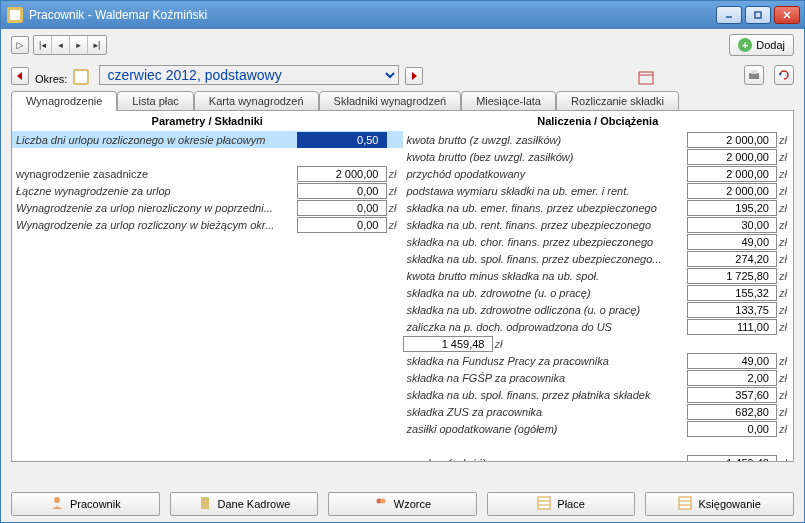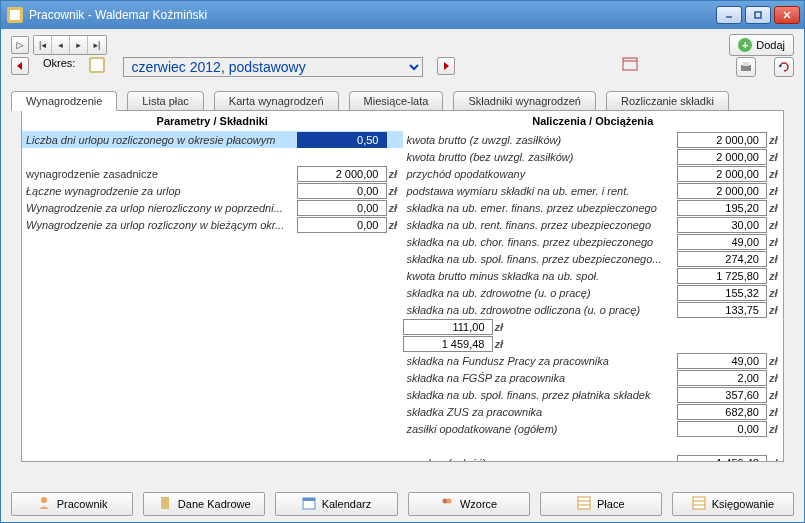--- a/index.html
+++ b/index.html
@@ -14,59 +14,59 @@
 .win-btn svg { stroke: #2a5a95; stroke-width: 1.5; fill: none; }
 .win-btn.close { background: linear-gradient(#f08070, #d04030); border-color: #a02010; }
 .win-btn.close svg { stroke: #fff; }
 
 .toolbar-row { height: 28px; display: flex; align-items: center; padding: 3px 10px 0; gap: 4px; }
 .nav-btn { width: 18px; height: 18px; border: 1px solid #9a9a9a; background: linear-gradient(#fff,#e8e8e8); display: flex; align-items: center; justify-content: center; cursor: pointer; border-radius:2px; font-size: 9px; color:#333; }
 .nav-group { display:flex; border:1px solid #9a9a9a; border-radius:2px; overflow:hidden; }
 .nav-group .nav-btn { border:none; border-right:1px solid #c0c0c0; border-radius:0; }
 .nav-group .nav-btn:last-child { border-right:none; }
 
-.period-row { height: 28px; display: flex; align-items: flex-start; padding: 0 10px; gap: 14px; }
+.period-row { height: 28px; display: flex; align-items: flex-end; padding: 0 10px; gap: 6px; }
 .arrow-btn { width:18px; height:18px; border:1px solid #9a9a9a; background:linear-gradient(#fff,#e8e8e8); display:flex; align-items:center; justify-content:center; cursor:pointer; border-radius:2px; }
 .arrow-btn svg { fill: #c00000; }
 .period-sel { flex: 0 0 300px; display:flex; align-items:center; }
 .period-sel select { flex:1; height:20px; font-size:14px; color:#0645ad; border:1px solid #9a9a9a; padding-left:3px; }
 .book-icon { width:16px; height:16px; background:#d8c078; border-radius:2px; margin-right:4px; position:relative; }
 .book-icon::before{content:'';position:absolute;inset:2px;background:#fff;border-radius:1px;}
 
 .spacer { flex: 1; }
 
 .add-btn { display:flex; align-items:center; gap:4px; border:1px solid #9a9a9a; border-radius:3px; background:linear-gradient(#fff,#eaeaea); padding:2px 8px; cursor:pointer; height:22px; }
 .add-btn .plus { width:14px; height:14px; border-radius:50%; background:#5cb85c; color:#fff; display:flex; align-items:center; justify-content:center; font-weight:bold; font-size:11px; }
 
 .tool-icon { width:20px; height:20px; border:1px solid #9a9a9a; border-radius:3px; background:linear-gradient(#fff,#eaeaea); display:flex; align-items:center; justify-content:center; cursor:pointer; margin-left:4px; }
 
 .decor-icon { width:16px; height:14px; }
 
-.tabs-row { display:flex; gap:10px; padding:0 10px; margin-top:6px; }
+.tabs-row { display:flex; gap:0; padding:0 10px; margin-top:6px; }
 .tab { flex:0 0 auto; padding:3px 14px; border:1px solid #a0a0a0; border-radius:4px 4px 0 0; background:linear-gradient(#fdfdfd,#e3e3e3); cursor:pointer; font-size:11px; color:#333; white-space:nowrap; }
 .tab.active { background:#fff; border-bottom:1px solid #fff; position:relative; z-index:2; }
 
-.content { border:1px solid #a0a0a0; margin:0 20px; background:#fff; flex:1; display:flex; flex-direction:column; min-height:0; position:relative; top:-1px;justify-content:flex-end; }
+.content { border:1px solid #a0a0a0; margin:0 10px; background:#fff; flex:1; display:flex; flex-direction:column; min-height:0; position:relative; top:-1px;justify-content:flex-end; }
 
 .col-headers { display:flex; font-weight:bold; padding:4px 0; }
 .col-left { flex:0 0 50%; text-align:center; }
 .col-right { flex:0 0 50%; text-align:center; }
 
 .pane-wrap { flex:1; display:flex; min-height:0; overflow-y:auto; }
 .pane { padding:0; }
 .pane-left { flex:0 0 50%; border-right:0; }
 .pane-right { flex:0 0 50%; }
 
 .row { display:flex; align-items:center; height:17px; }
 .row.sel { background:#bde2ff; }
 .lbl { flex:1; padding-left:4px; font-style:italic; color:#333; white-space:nowrap; overflow:hidden; text-overflow:ellipsis; }
 .lbl.normal { font-style:normal; }
 .val-box { width:90px; height:16px; border:1px solid #8a8a8a; text-align:right; padding-right:7px; font-size:11px; line-height:14px; background:#fff; margin-right:2px; }
 .val-box.sel { background:#1040a0; color:#fff; border-color:#1040a0;}
-.unit { width:14px; color:#555; font-style:italic;font-weight:bold; }
+.unit { width:14px; color:#555; font-style:italic; }
 
 .bottom-tabs { display:flex; padding:4px 10px 6px; gap:10px;margin-top:25px; }
 .btab { flex:1; border:1px solid #a0a0a0; background:linear-gradient(#fefefe,#e8e8e8); display:flex; align-items:center; justify-content:center; gap:6px; height:24px; cursor:pointer; font-size:11px; border-radius:2px; }
 .btab-icon { width:14px; height:14px; }
 .icon-user{fill:#f0a060;} .icon-users{fill:#d07050;} .icon-doc{fill:#d8c078;} .icon-cal{fill:#6090d0;}
 </style>
 </head>
 <body>
 
 <div class="window">
@@ -142,22 +142,22 @@
           <path d="M3 7 A4 4 0 1 1 7 11" fill="none" stroke="#c02020" stroke-width="1.5"></path>
           <polygon points="2,5 5,5 3,8" fill="#2050a0"></polygon>
         </svg>
       </div>
   </div>
 
   <div class="tabs-row" id="tabs-row">
       <div class="tab active">Wynagrodzenie</div>
       <div class="tab">Lista płac</div>
       <div class="tab">Karta wynagrodzeń</div>
+      <div class="tab">Składniki wynagrodzeń</div>
       <div class="tab">Miesiące-lata</div>
-      <div class="tab">Składniki wynagrodzeń</div>
       <div class="tab">Rozliczanie składki</div>
     </div>
 
   <div class="content">
     <div class="col-headers">
       <div class="col-left">Parametry / Składniki</div>
       <div class="col-right">Naliczenia / Obciążenia</div>
     </div>
     <div class="pane-wrap">
       <div class="pane pane-left" id="left-pane">
@@ -238,20 +238,21 @@
             <div class="lbl">składka na ub. zdrowotne (u. o pracę)</div>
             <div class="val-box">155,32</div>
             <div class="unit">zł</div>
           </div>
           <div class="row">
             <div class="lbl">składka na ub. zdrowotne odliczona (u. o pracę)</div>
             <div class="val-box">133,75</div>
             <div class="unit">zł</div>
           </div>
           <div class="row">
+            <div class="lbl">zaliczka na p. doch. odprowadzona do US</div>
             <div class="val-box">111,00</div>
             <div class="unit">zł</div>
           </div>
           <div class="row">
             <div class="val-box">1 459,48</div>
             <div class="unit">zł</div>
           </div>
           <div class="row">
             <div class="lbl">składka na Fundusz Pracy za pracownika</div>
             <div class="val-box">49,00</div>
@@ -293,27 +294,20 @@
             <circle cx="7" cy="4" r="3" class="icon-user"></circle>
             <path d="M2 13 Q7 8 12 13" class="icon-user"></path>
           </svg></span>
         <span>Pracownik</span>
       </div>
       <div class="btab">
         <span><svg class="btab-icon" viewBox="0 0 14 14">
             <rect x="3" y="1" width="8" height="12" class="icon-doc"></rect>
           </svg></span>
         <span>Dane Kadrowe</span>
-      </div>
-      <div class="btab">
-        <span><svg class="btab-icon" viewBox="0 0 14 14">
-            <rect x="1" y="2" width="12" height="11" fill="#fff" stroke="#6090d0"></rect>
-            <rect x="1" y="2" width="12" height="3" class="icon-cal"></rect>
-          </svg></span>
-        <span>Kalendarz</span>
       </div>
       <div class="btab">
         <span><svg class="btab-icon" viewBox="0 0 14 14">
             <circle cx="5" cy="5" r="2.5" class="icon-users"></circle>
             <circle cx="9" cy="5" r="2.5" class="icon-user"></circle>
           </svg></span>
         <span>Wzorce</span>
       </div>
       <div class="btab">
         <span><svg class="btab-icon" viewBox="0 0 14 14">

